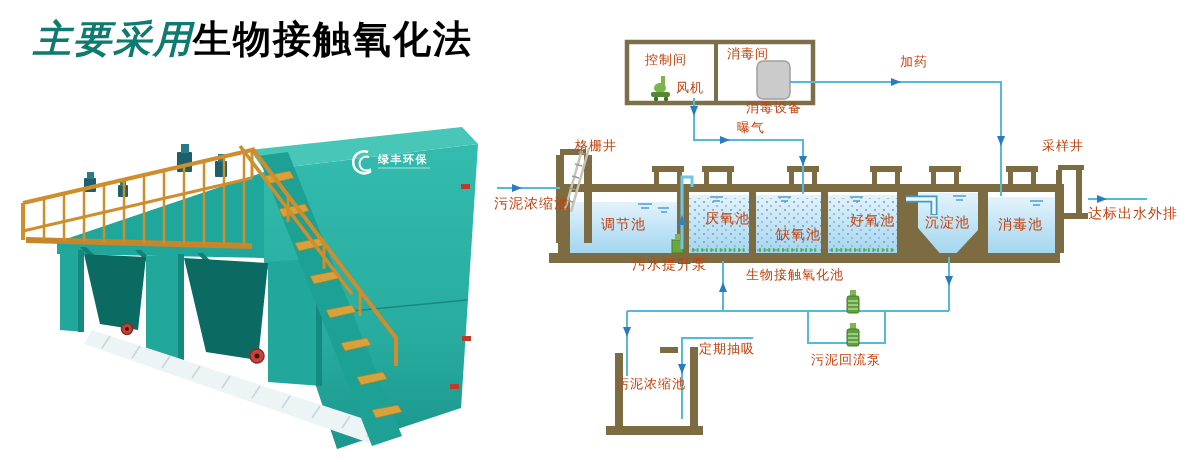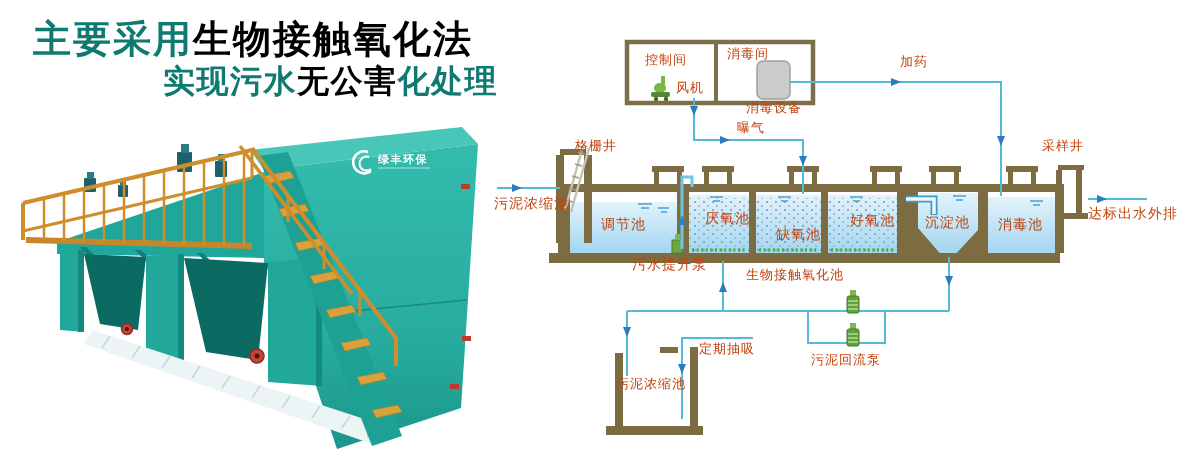--- a/index.html
+++ b/index.html
@@ -3,38 +3,35 @@
 <meta charset="utf-8">
 <style>
   html,body{margin:0;padding:0;background:#fff;}
   .stage{position:relative;width:1200px;height:462px;background:#ffffff;overflow:hidden;
          font-family:"Liberation Sans",sans-serif;}
   
   .title-line{position:absolute;white-space:nowrap;font-family:"Liberation Serif","DejaVu Serif",serif;
               font-weight:bold;}
   .title-line1{left:33px;top:14px;font-size:38px;letter-spacing:2px;}
   .title-line2{left:163px;top:60px;font-size:32px;letter-spacing:1.5px;}
-  .t-teal{color:#0e7a70;}
+  .t-teal{color:#0e7a70;font-style:italic;}
   .t-red{color:#000000;}
   
   .lbl{position:absolute;white-space:nowrap;color:#c2410c;font-size:13px;letter-spacing:1px;}
   .lbl.big{font-size:14px;}
   svg{position:absolute;left:0;top:0;}
   #machine-svg{left:0;top:108px;}
 </style>
 </head>
 <body>
 
 <div class="stage">
 
   <div class="title-line title-line1">
     <span class="t-teal">主要采用</span><span class="t-red">生物接触氧化法</span>
-  </div>
-  <div class="title-line title-line2">
-    <span class="t-teal">实现污水</span><span class="t-red">无公害</span><span class="t-teal">化处理</span>
   </div>
 
   <svg id="machine-svg" width="500" height="354" viewBox="0 0 500 354">
     <defs>
       <linearGradient id="faceGrad" x1="0" y1="0" x2="0" y2="1">
         <stop offset="0" stop-color="#33bcae"></stop>
           <stop offset="0.65" stop-color="#27ab9f"></stop>
         <stop offset="1" stop-color="#1b968c"></stop>
       </linearGradient>
       <linearGradient id="sideGrad" x1="0" y1="0" x2="0" y2="1">

